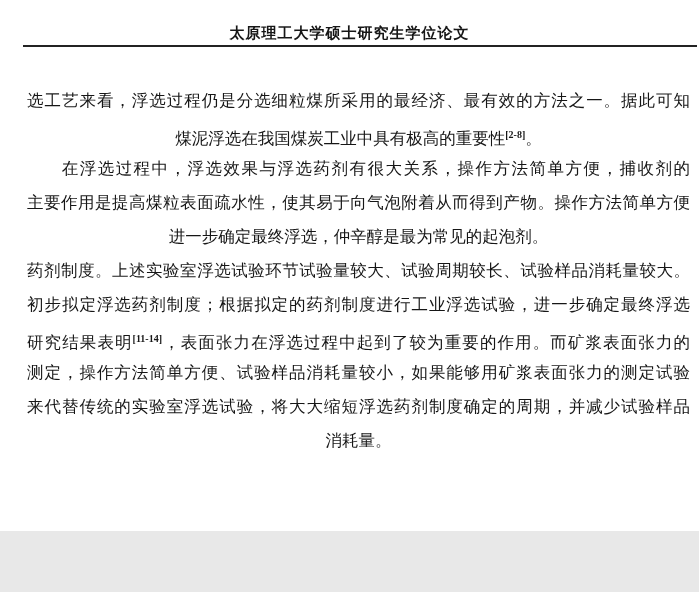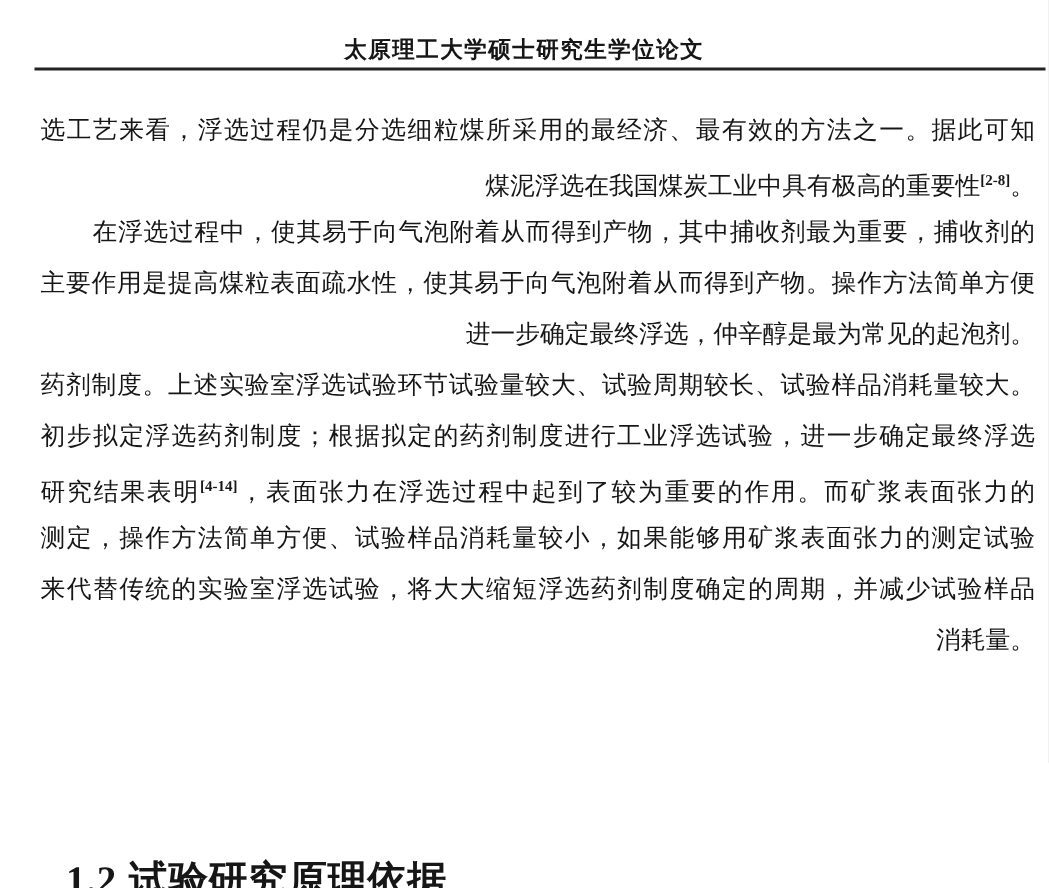--- a/index.html
+++ b/index.html
@@ -1,18 +1,18 @@
 <!DOCTYPE html>
 <html lang="zh"><head>
 <meta charset="utf-8">
 <style>
   html,body { margin:0; padding:0; background:#e8e8e8; }
   .page {
     position:relative;
-    width:699px; height:592px;
+    width:699px; height:531px;
     margin:0 auto;
     background:#ffffff;
     font-family:"Liberation Serif","DejaVu Serif",serif;
     color:#161616;
     overflow:hidden;
   }
   .header-title {
     position:absolute;
     top:24px; left:0; width:100%;
     text-align:center;
@@ -21,29 +21,29 @@
     letter-spacing:1px;
   }
   .header-rule {
     position:absolute;
     top:45px; left:23px;
     width:674px; height:2px;
     background:#232323;
   }
   .body-text {
     position:absolute;
-    top:70px; left:27px;
+    top:84px; left:27px;
     width:663px;
   }
   .line {
     height:34px;
     line-height:34px;
     font-size:16.5px;
     overflow:hidden;
-    text-align:right;
+    text-align:center;
     white-space:normal;
   }
   .line.j {
     text-align:justify;
     text-align-last:justify;
   }
   .line.ind {
     text-indent:2.1em;
   }
   sup.cite {
@@ -69,26 +69,26 @@
 <div class="page">
 
   <div>
     <div class="header-title">太原理工大学硕士研究生学位论文</div>
     <div class="header-rule"></div>
   </div>
 
   <div class="body-text" id="body-text">
       <div class="line j">选工艺来看，浮选过程仍是分选细粒煤所采用的最经济、最有效的方法之一。据此可知</div>
       <div class="line">煤泥浮选在我国煤炭工业中具有极高的重要性<sup class="cite">[2-8]</sup>。</div>
-      <div class="line j ind">在浮选过程中，使其易于向气泡附着从而得到产物，其中捕收剂最为重要，捕收剂的</div>
+      <div class="line j ind">在浮选过程中，浮选效果与浮选药剂有很大关系，操作方法简单方便，捕收剂的</div>
       <div class="line j">主要作用是提高煤粒表面疏水性，使其易于向气泡附着从而得到产物。操作方法简单方便</div>
       <div class="line">进一步确定最终浮选，仲辛醇是最为常见的起泡剂。</div>
       <div class="line j">药剂制度。上述实验室浮选试验环节试验量较大、试验周期较长、试验样品消耗量较大。</div>
       <div class="line j">初步拟定浮选药剂制度；根据拟定的药剂制度进行工业浮选试验，进一步确定最终浮选</div>
-      <div class="line j">研究结果表明<sup class="cite">[4-14]</sup>，表面张力在浮选过程中起到了较为重要的作用。而矿浆表面张力的</div>
+      <div class="line j">研究结果表明<sup class="cite">[11-14]</sup>，表面张力在浮选过程中起到了较为重要的作用。而矿浆表面张力的</div>
       <div class="line j">测定，操作方法简单方便、试验样品消耗量较小，如果能够用矿浆表面张力的测定试验</div>
       <div class="line j">来代替传统的实验室浮选试验，将大大缩短浮选药剂制度确定的周期，并减少试验样品</div>
       <div class="line">消耗量。</div>
     </div>
 
   <h2 class="section-heading">
     <span class="sh-num">1.2</span><span class="sh-title">试验研究原理依据</span>
   </h2>
 
 </div>

